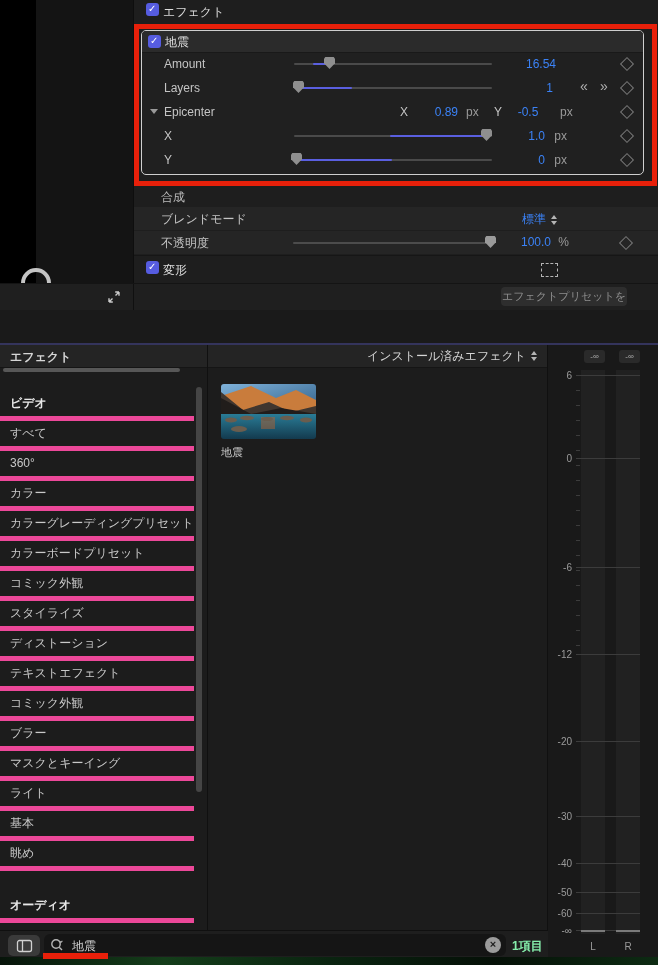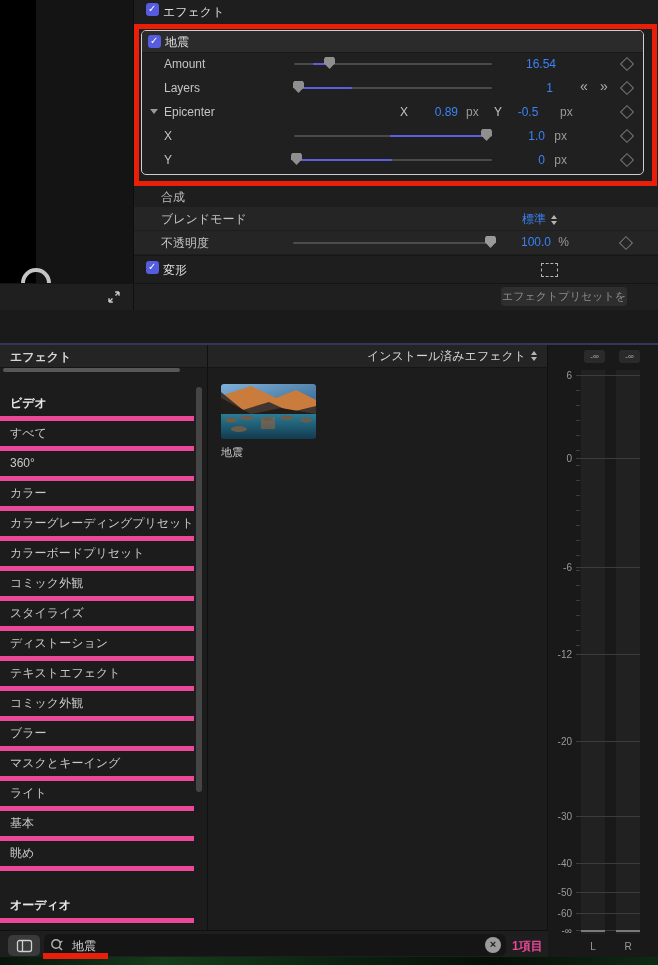--- a/index.html
+++ b/index.html
@@ -73,21 +73,21 @@
   .minor-ticks{position:absolute;left:28px;top:30px;width:4px;height:280px;
     background:repeating-linear-gradient(#3c3c3c 0 1px,transparent 1px 15px);}
   .chan-label{position:absolute;top:596px;width:24px;text-align:center;color:#9a9a9a;font-size:10px;}
 
   
   .bottom-bar{position:absolute;left:0;top:585px;width:548px;height:29px;background:#1e1e1e;border-top:1px solid #101010;}
   .side-toggle{position:absolute;left:8px;top:4px;width:32px;height:21px;background:#3a3a3a;border-radius:5px;display:flex;align-items:center;justify-content:center;}
   .search-field{position:absolute;left:44px;top:3px;width:462px;height:22px;background:#151515;border-radius:6px;}
   .search-input{position:absolute;left:26px;top:2px;width:380px;height:18px;background:transparent;border:none;outline:none;color:#d8d8d8;font-size:12px;font-family:inherit;}
   .clear-btn{position:absolute;right:5px;top:3px;width:16px;height:16px;background:#9b9b9b;border-radius:50%;color:#1c1c1c;font-size:11px;font-weight:bold;text-align:center;line-height:15px;}
-  .count{position:absolute;left:512px;top:7px;color:#ec4899;font-weight:bold;}
+  .count{position:absolute;left:512px;top:7px;color:#86efac;font-weight:bold;}
   .red-underline{position:absolute;left:43px;top:22px;width:65px;height:6px;background:#e8200a;z-index:9;}
   .video-strip{position:absolute;left:0;top:957px;width:658px;height:8px;
     background:linear-gradient(90deg,#07140a,#143d1a 25%,#0a2410 50%,#051007 75%,#0d2b13);}
 </style>
 </head>
 <body>
 
 <div class="screen">
 
   <div class="viewer">

